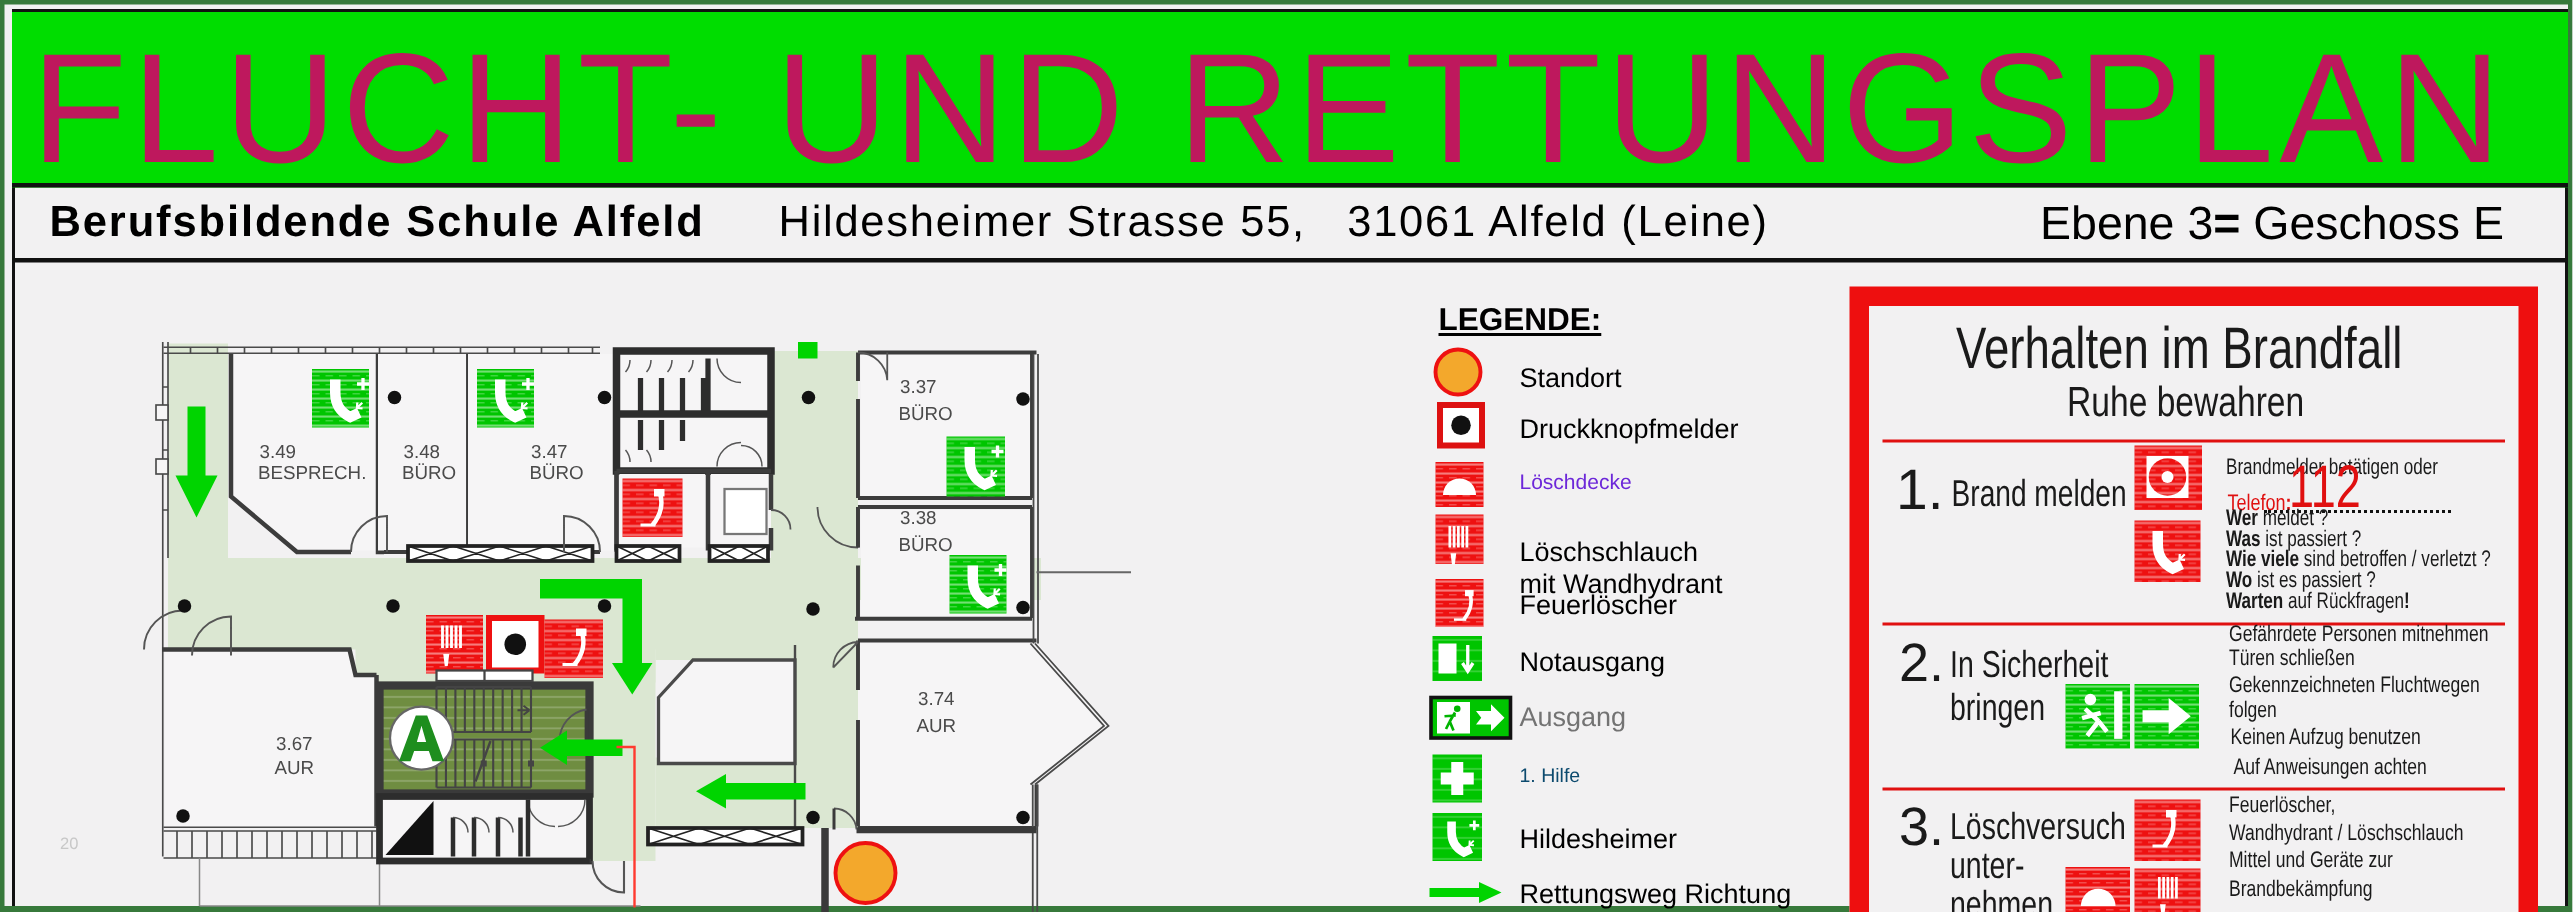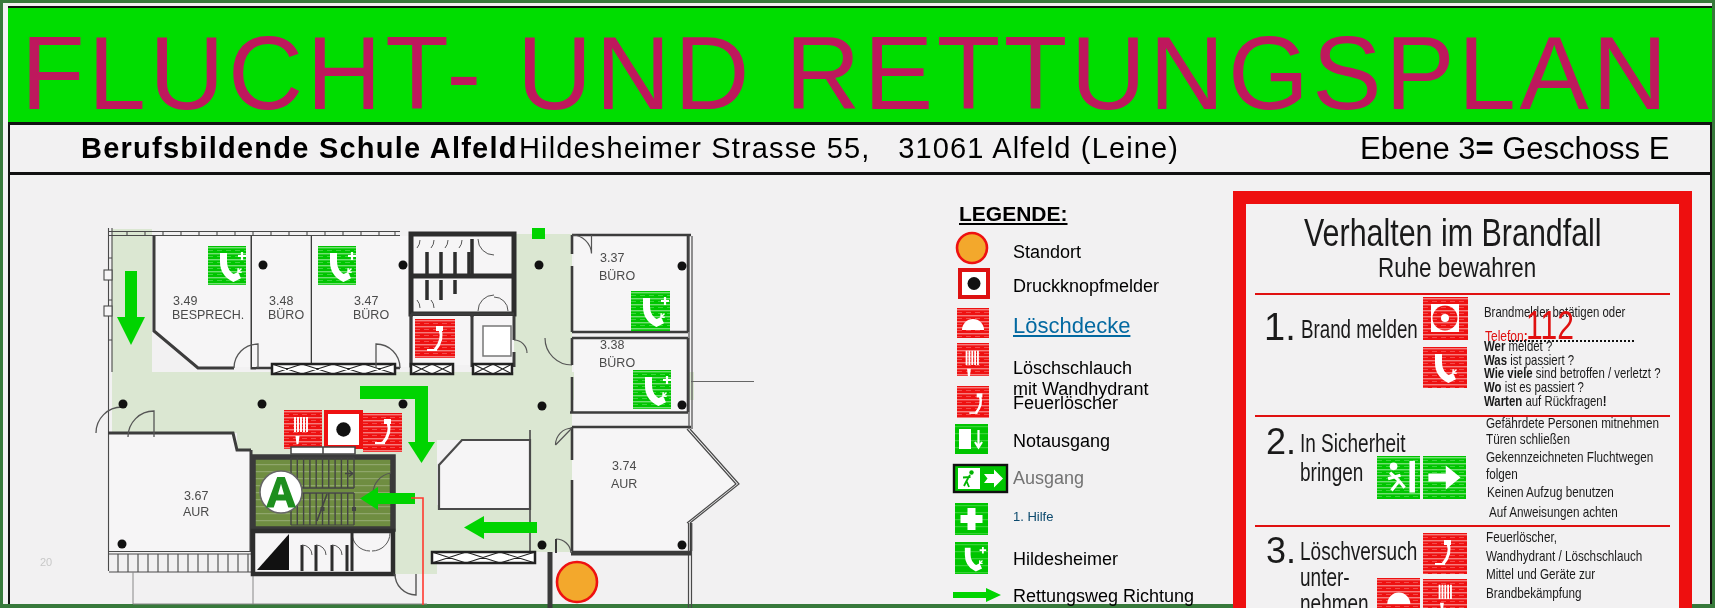--- a/index.html
+++ b/index.html
@@ -15,33 +15,33 @@
 <div class="abs" style="left:8px;top:6px;width:2px;height:598px;background:#111;"></div>
 
 <div class="abs" style="left:1710px;top:6px;width:2px;height:598px;background:#111;"></div>
 
 <div class="abs" style="left:8px;top:6px;width:1704px;height:119px;background:#00dd00;border-top:2px solid #111;border-bottom:3px solid #111;box-sizing:border-box;"></div>
 
 <div class="abs" style="left:21px;top:14px;width:1660px;height:100px;color:#be185d;font-size:104px;letter-spacing:3.5px;white-space:nowrap;">FLUCHT- UND RETTUNGSPLAN</div>
 
 <div class="abs" style="left:8px;top:172px;width:1704px;height:2.5px;background:#111;"></div>
 
-<div class="abs" style="left:33px;top:132px;font-size:29px;font-weight:bold;letter-spacing:1.25px;color:#000;margin-left:48px;">Berufsbildende Schule Alfeld</div>
+<div class="abs" style="left:33px;top:132px;font-size:29px;font-weight:bold;letter-spacing:1.25px;color:#000;">Berufsbildende Schule Alfeld</div>
 
 <div class="abs" style="left:519px;top:132px;font-size:29px;letter-spacing:1.15px;color:#000;">Hildesheimer Strasse 55,&nbsp;&nbsp; 31061 Alfeld (Leine)</div>
 
 <div class="abs" style="left:1360px;top:131px;font-size:31px;color:#000;">Ebene 3<b>=</b> Geschoss E</div>
 
 <div class="abs" style="left:959px;top:202px;font-size:21px;font-weight:bold;text-decoration:underline;color:#000;">LEGENDE:</div>
 
 <div class="abs" style="left:1013px;top:242px;font-size:18px;color:#000;">Standort</div>
 
 <div class="abs" style="left:1013px;top:276px;font-size:18px;color:#000;">Druckknopfmelder</div>
 
-<div class="abs" style="left:1013px;top:313px;font-size:22px;color:#0369a1;text-decoration:underline;">Löschdecke</div>
+<div class="abs" style="left:1013px;top:313px;font-size:14px;color:#6d28d9;">Löschdecke</div>
 
 <div class="abs" style="left:1013px;top:334px;font-size:18px;line-height:21px;color:#000;margin-top:24px;">Löschschlauch<br>mit Wandhydrant</div>
 
 <div class="abs" style="left:1013px;top:393px;font-size:18px;color:#000;">Feuerlöscher</div>
 
 <div class="abs" style="left:1013px;top:431px;font-size:18px;color:#000;">Notausgang</div>
 
 <div class="abs" style="left:1013px;top:468px;font-size:18px;color:#737373;">Ausgang</div>
 
 <div class="abs" style="left:1013px;top:509px;font-size:13px;color:#0c4a6e;">1. Hilfe</div>

